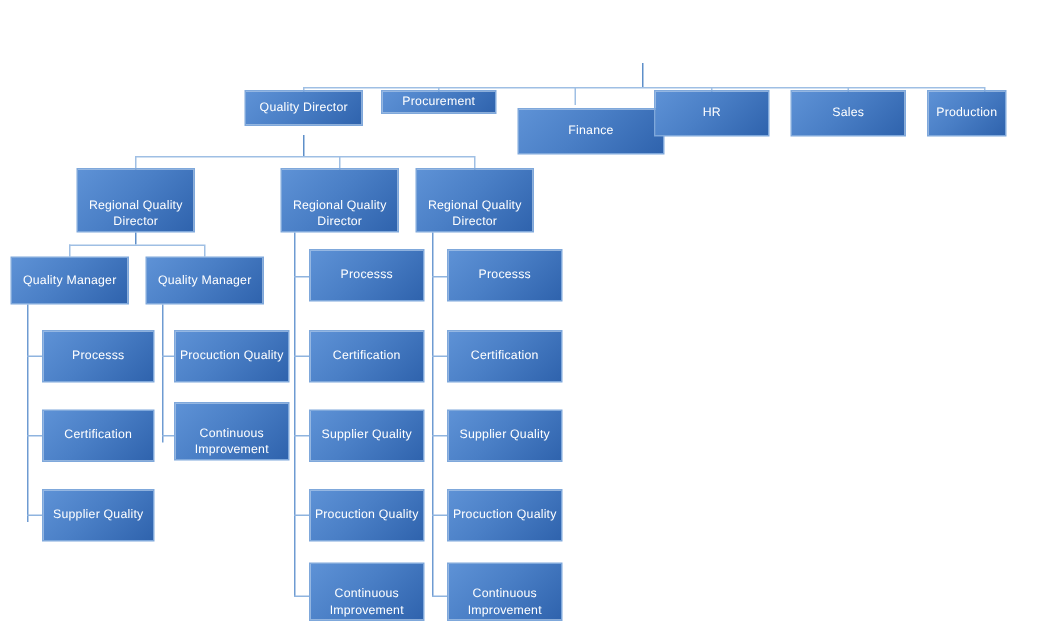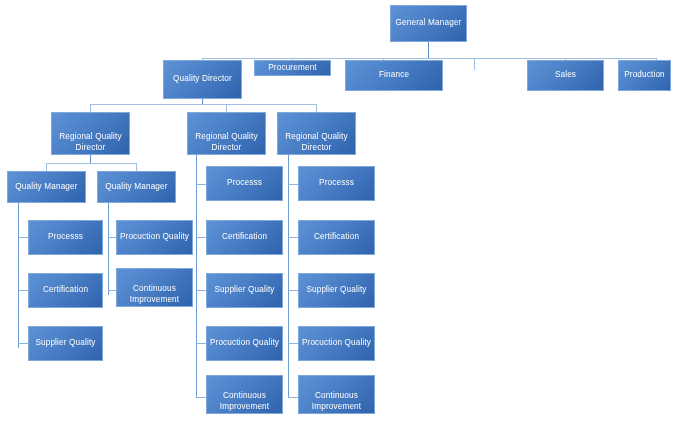--- a/index.html
+++ b/index.html
@@ -105,32 +105,32 @@
   <div class="conn stub" style="left:196px; top:343px; width:10px;"></div>
   <div class="conn stub" style="left:196px; top:397px; width:10px;"></div>
 
   <div class="conn spine" style="left:288px; top:155px; height:243px;"></div>
   <div class="conn stub" style="left:288px; top:184px; width:10px;"></div>
   <div class="conn stub" style="left:288px; top:237px; width:10px;"></div>
   <div class="conn stub" style="left:288px; top:290px; width:10px;"></div>
   <div class="conn stub" style="left:288px; top:343px; width:10px;"></div>
   <div class="conn stub" style="left:288px; top:397px; width:10px;"></div>
 
-  <div class="node" style="left:390px; top:5px; width:77px; height:37px;">
-    <span class="node-label">General  Manager</span>
-  </div>
-
-  <div class="node" style="left:163px; top:60px; width:79px; height:39px;">
+
+  <div class="node" style="left:163px; top:60px; width:79px; height:24px;">
     <span class="node-label">Quality Director</span>
   </div>
   <div class="node" style="left:254px; top:60px; width:77px; height:16px;">
     <span class="node-label">Procurement</span>
   </div>
-  <div class="node" style="left:345px; top:60px; width:98px; height:31px;justify-content:flex-end;">
+  <div class="node" style="left:345px; top:72px; width:98px; height:31px;justify-content:flex-end;">
     <span class="node-label">Finance</span>
+  </div>
+  <div class="node" style="left:436px; top:60px; width:77px; height:31px;">
+    <span class="node-label">HR</span>
   </div>
   <div class="node" style="left:527px; top:60px; width:77px; height:31px;">
     <span class="node-label">Sales</span>
   </div>
   <div class="node" style="left:618px; top:60px; width:53px; height:31px;">
     <span class="node-label">Production</span>
   </div>
 
   <div class="node two-line" style="left:51px; top:112px; width:79px; height:43px;">
     <span class="node-label">Regional  Quality Director</span>

